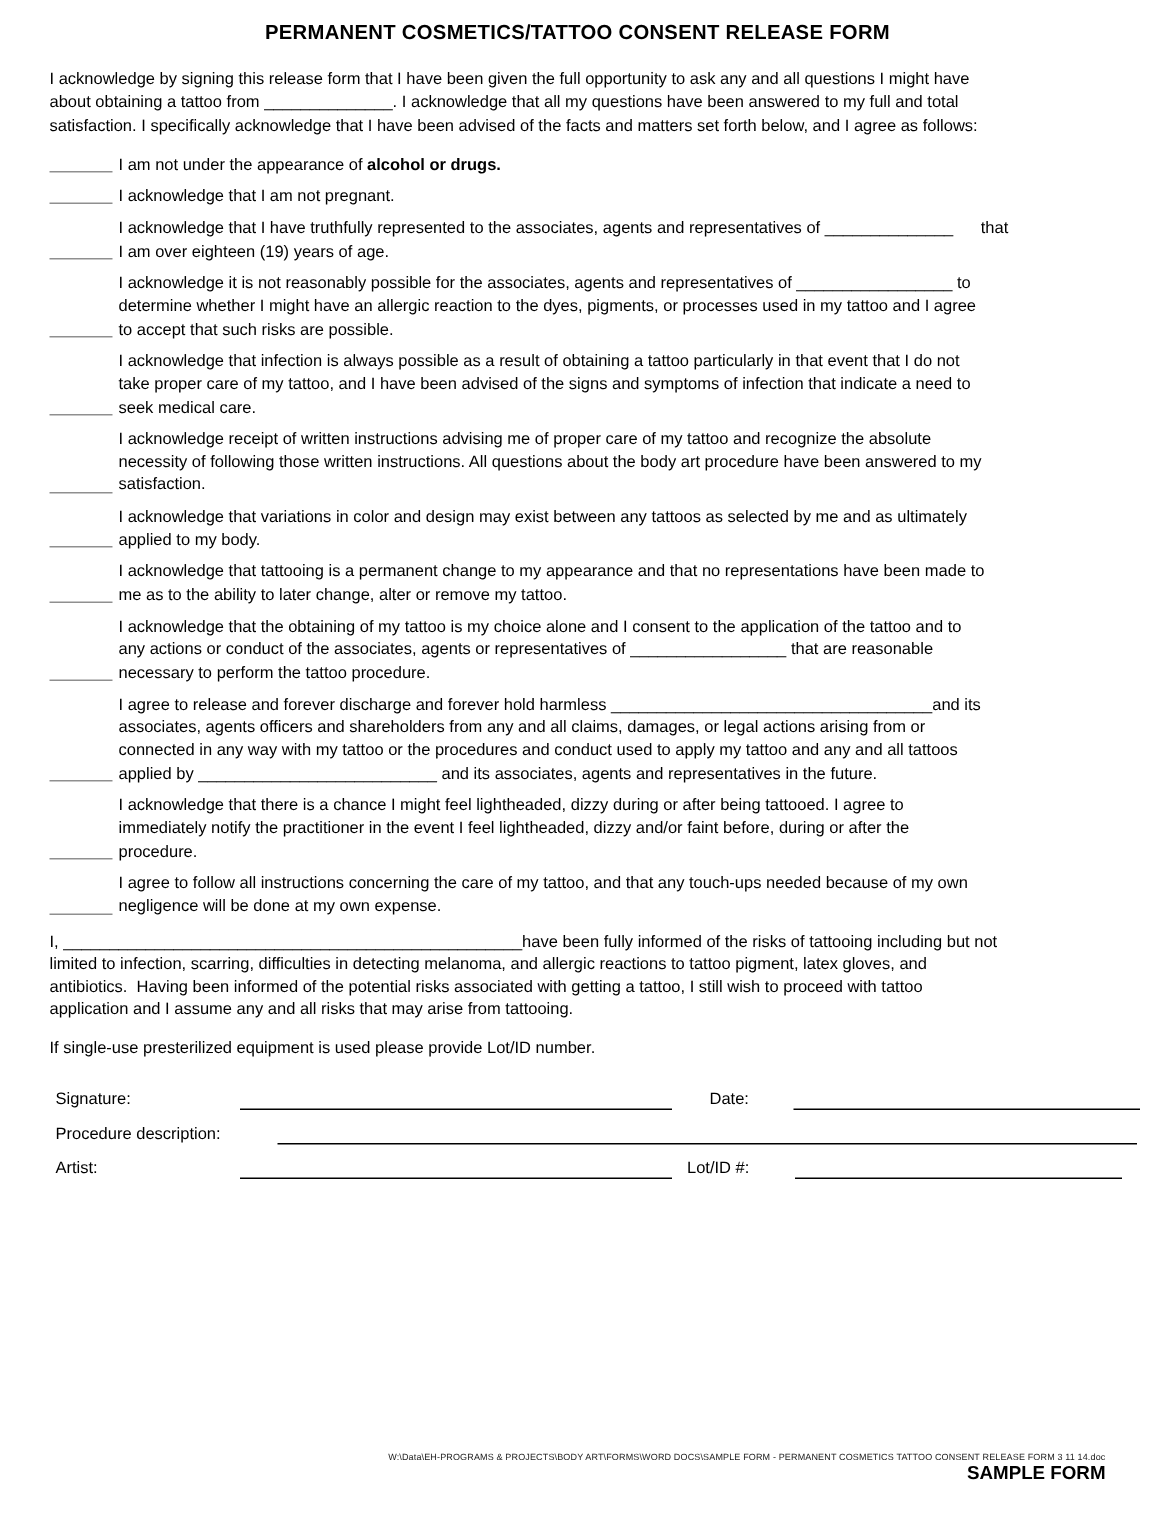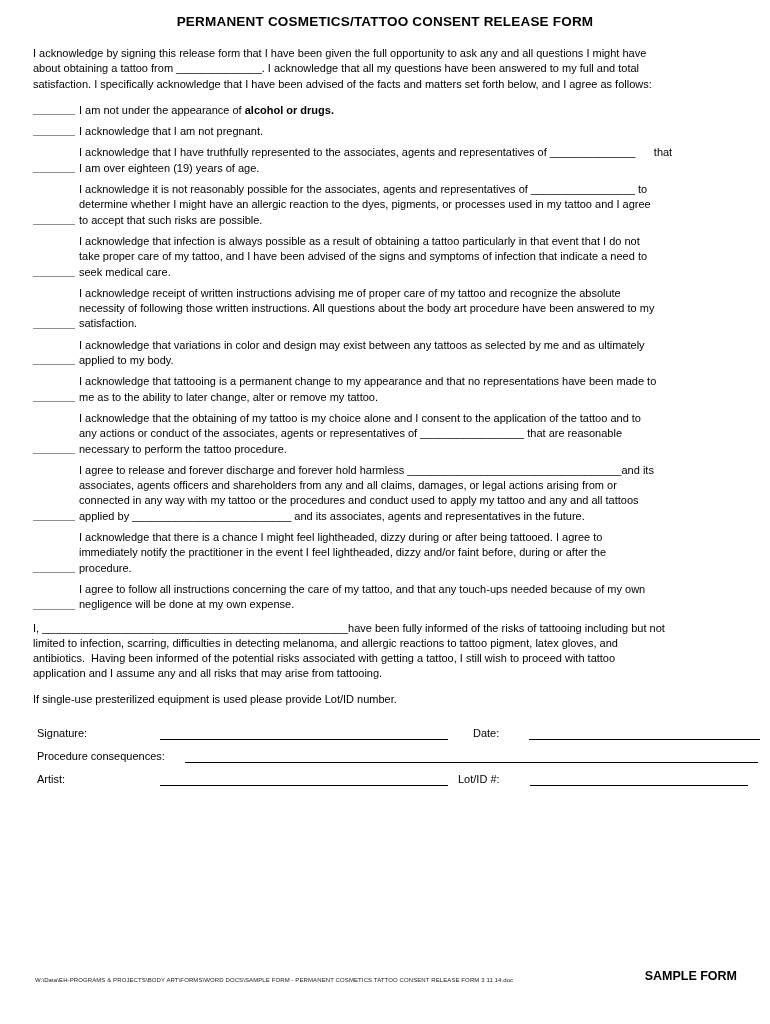--- a/index.html
+++ b/index.html
@@ -22,21 +22,21 @@
   .lbl-sig{width:123px;}
   .lbl-proc{width:148px;}
   .lbl-date{margin-left:25px;width:34px;}
   .lbl-lot{margin-left:10px;width:50px;}
   .sig-line{border-bottom:1.2px solid #000;height:13px;}
   .line-fixed{width:288px;flex:none;}
   .line-flex{flex:1;margin-left:22px;}
   .line-proc{flex:1;margin-right:2px;}
   .line-lot{flex:1;margin-left:22px;margin-right:12px;}
   .footer{position:absolute;left:35px;right:33px;top:969px;display:flex;
-          justify-content:space-between;align-items:flex-end;}
+          justify-content:space-between;align-items:flex-end;flex-direction:column;}
   .file-path{font-size:6px;color:#1a1a1a;letter-spacing:.1px;}
   .sample-label{font-weight:bold;font-size:12.5px;}
 </style>
 </head>
 <body>
 
 <div class="page">
 
   <div class="title">PERMANENT COSMETICS/TATTOO CONSENT RELEASE FORM</div>
 
@@ -159,21 +159,21 @@
   <div class="para lot-note">If single-use presterilized equipment is used please provide Lot/ID number.</div>
 
   <div class="sig-section">
     <div class="sig-row">
       <span class="sig-label lbl-sig">Signature:</span>
       <span class="sig-line line-fixed"></span>
       <span class="sig-label lbl-date">Date:</span>
       <span class="sig-line line-flex"></span>
     </div>
     <div class="sig-row">
-      <span class="sig-label lbl-proc">Procedure consequences:</span>
+      <span class="sig-label lbl-proc">Procedure description:</span>
       <span class="sig-line line-proc"></span>
     </div>
     <div class="sig-row">
       <span class="sig-label lbl-sig">Artist:</span>
       <span class="sig-line line-fixed"></span>
       <span class="sig-label lbl-lot">Lot/ID #:</span>
       <span class="sig-line line-lot"></span>
     </div>
   </div>
 

